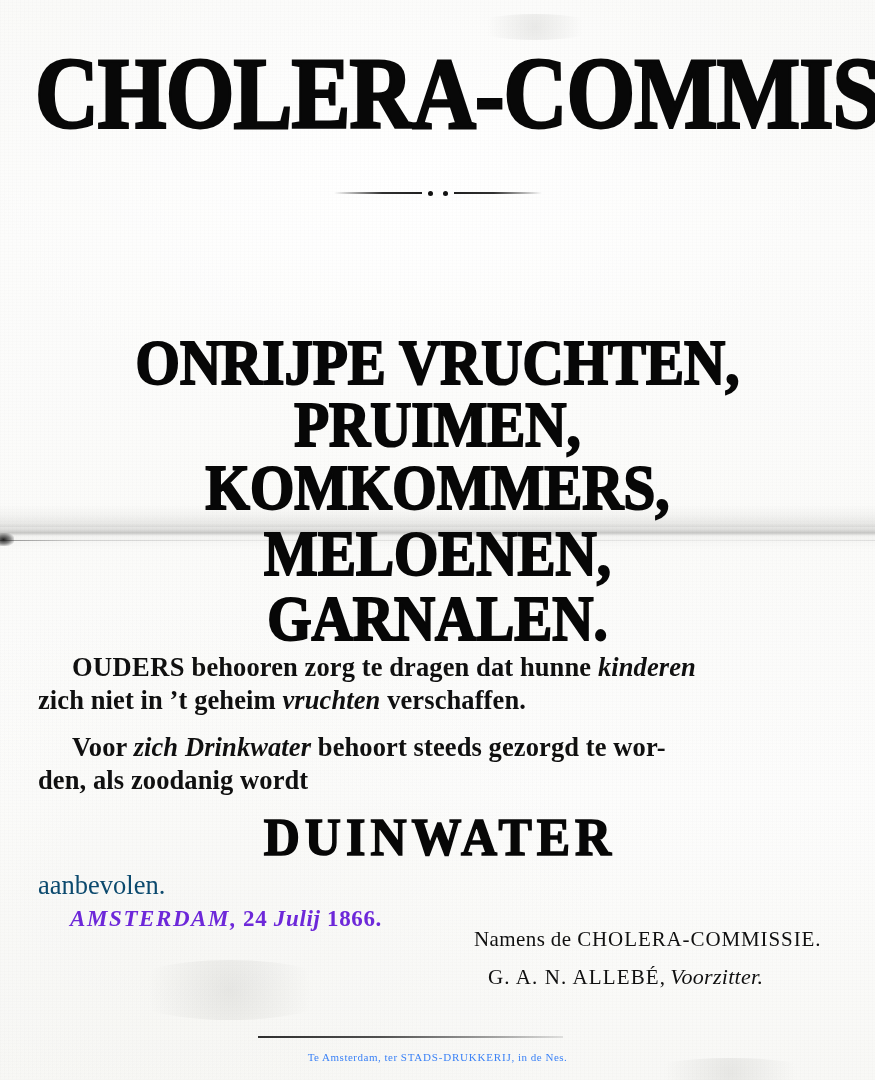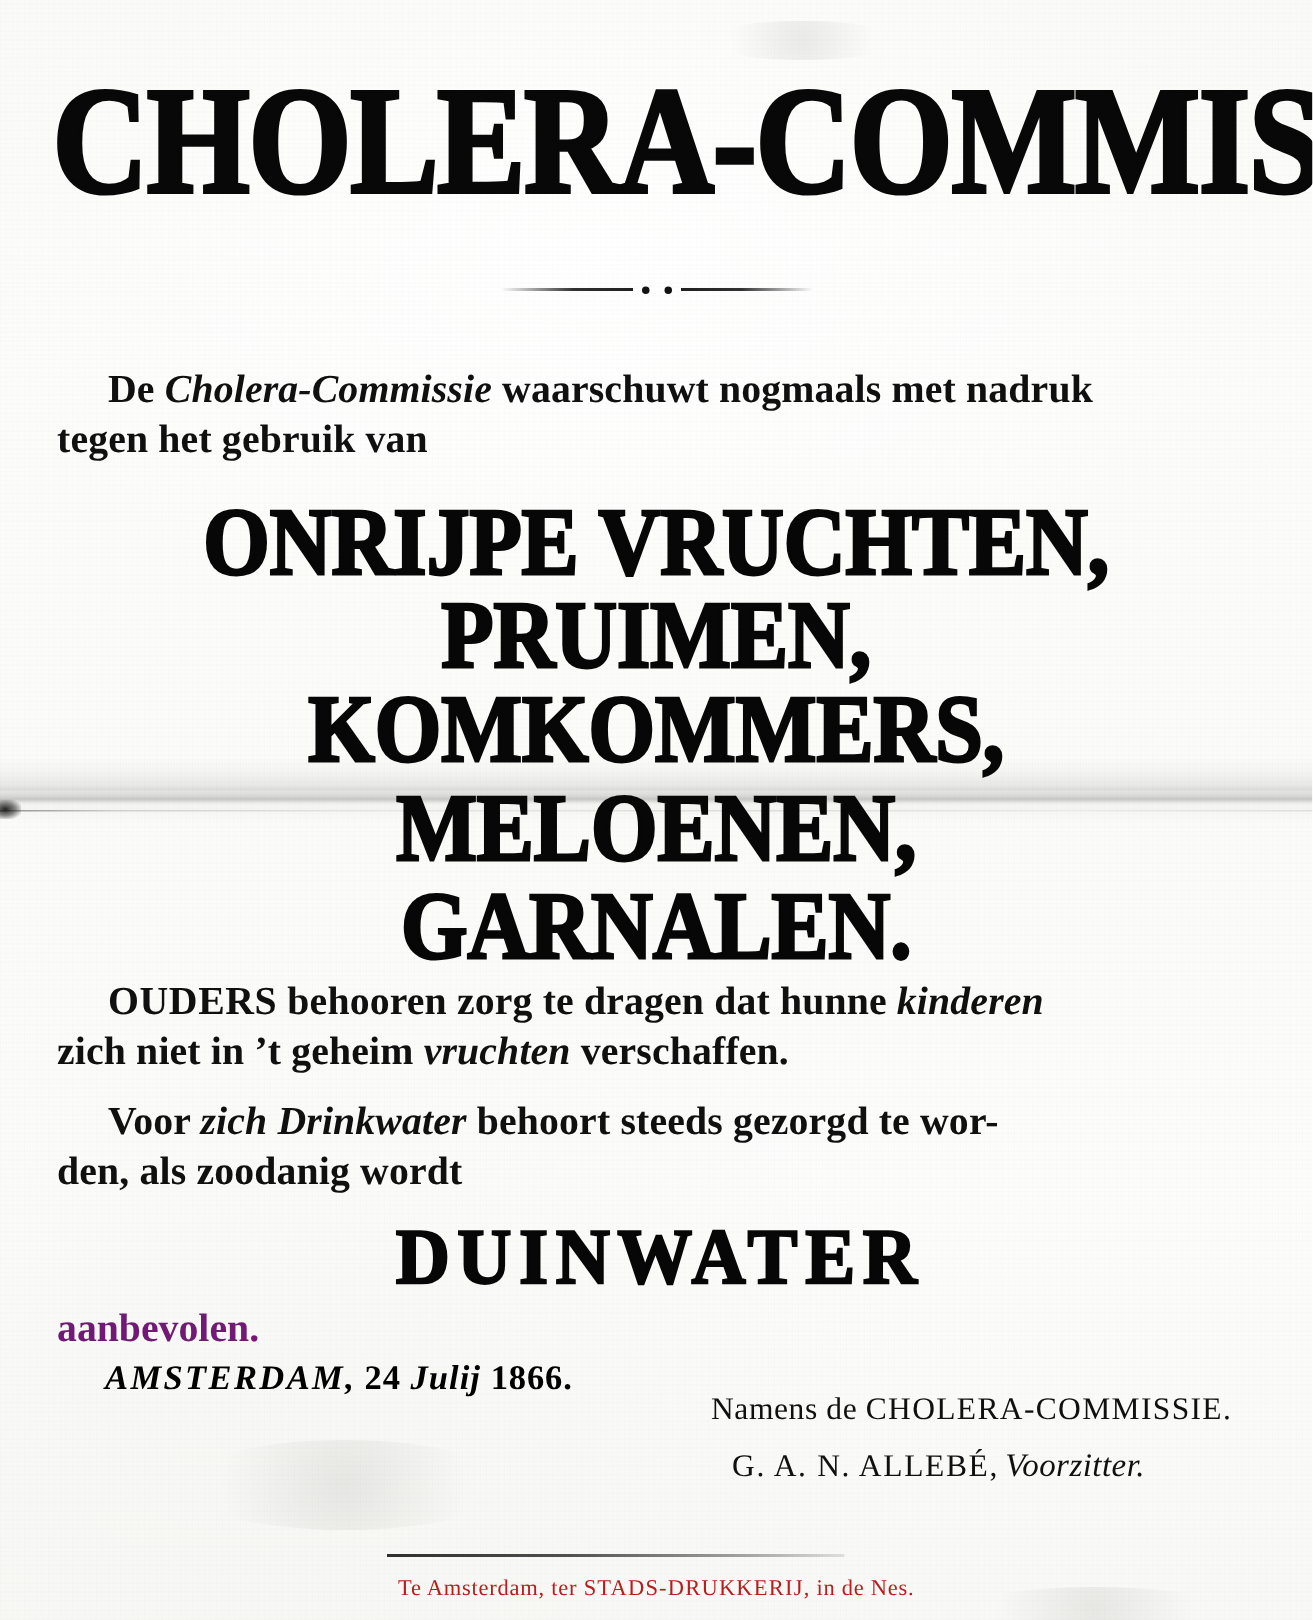--- a/index.html
+++ b/index.html
@@ -214,34 +214,34 @@
     transform-origin: center top;
     white-space: nowrap;
   }
 
   #closing-word {
     left: 38px;
     top: 869px;
     font-family: "Liberation Serif", "DejaVu Serif", serif;
     font-size: 26.5px;
     line-height: 33px;
-    font-weight: 700;
-    color: #701a75;
+    font-weight: 400;
+    color: #0c4a6e;
   }
 
   
   #dateline {
     left: 70px;
     top: 906px;
     font-family: "Liberation Serif", "DejaVu Serif", serif;
     font-size: 23px;
     font-weight: 700;
     font-style: italic;
     letter-spacing: 0.7px;
-    color: #000000;
+    color: #6d28d9;
   }
   #dateline .city { letter-spacing: 1.6px; }
   #dateline .num  { font-style: normal; letter-spacing: 0.6px; }
 
   
   .sigblock {
     left: 474px;
     top: 928px;
     width: 380px;
     font-family: "Liberation Serif", "DejaVu Serif", serif;
@@ -285,23 +285,23 @@
     top: 1036px;
     width: 305px;
     height: 2px;
     background: linear-gradient(90deg, rgba(25,25,25,0.9) 0%, rgba(25,25,25,0.75) 40%, rgba(60,60,60,0.45) 78%, rgba(110,110,110,0.18) 100%);
   }
   #imprint-text {
     left: 0; right: 0;
     top: 1051px;
     text-align: center;
     font-family: "Liberation Serif", "DejaVu Serif", serif;
-    font-size: 15px;
+    font-size: 11px;
     letter-spacing: 0.5px;
-    color: #b91c1c;
+    color: #3b82f6;
   }
   #imprint-text .caps { letter-spacing: 0.8px; }
 
   
   .smudge {
     position: absolute;
     pointer-events: none;
     border-radius: 50%;
     background: radial-gradient(circle, rgba(140,140,135,0.16) 0%, rgba(255,255,255,0) 72%);
   }
@@ -326,24 +326,20 @@
   <div class="content">
 
     <div class="abs masthead">CHOLERA-COMMISSIE.</div>
 
     <div class="abs divider">
       <span class="rule-l"></span>
       <span class="orn"></span>
       <span class="rule-r"></span>
     </div>
 
-    <div class="abs para" id="intro-para">
-      <span class="indent"></span><span>De </span><i>Cholera-Commissie</i><span> waarschuwt nogmaals met nadruk</span><br>
-      <span>tegen het gebruik van</span>
-    </div>
 
     <div class="abs fatline" id="item-0">ONRIJPE VRUCHTEN,</div>
     <div class="abs fatline" id="item-1">PRUIMEN,</div>
     <div class="abs fatline" id="item-2">KOMKOMMERS,</div>
     <div class="abs fatline" id="item-3">MELOENEN,</div>
     <div class="abs fatline" id="item-4">GARNALEN.</div>
 
     <div class="abs para" id="parents-para">
       <span class="indent"></span><span class="sc">OUDERS</span><span> behooren zorg te dragen dat hunne </span><i>kinderen</i><br>
       <span>zich niet in ’t geheim </span><i>vruchten</i><span> verschaffen.</span>

